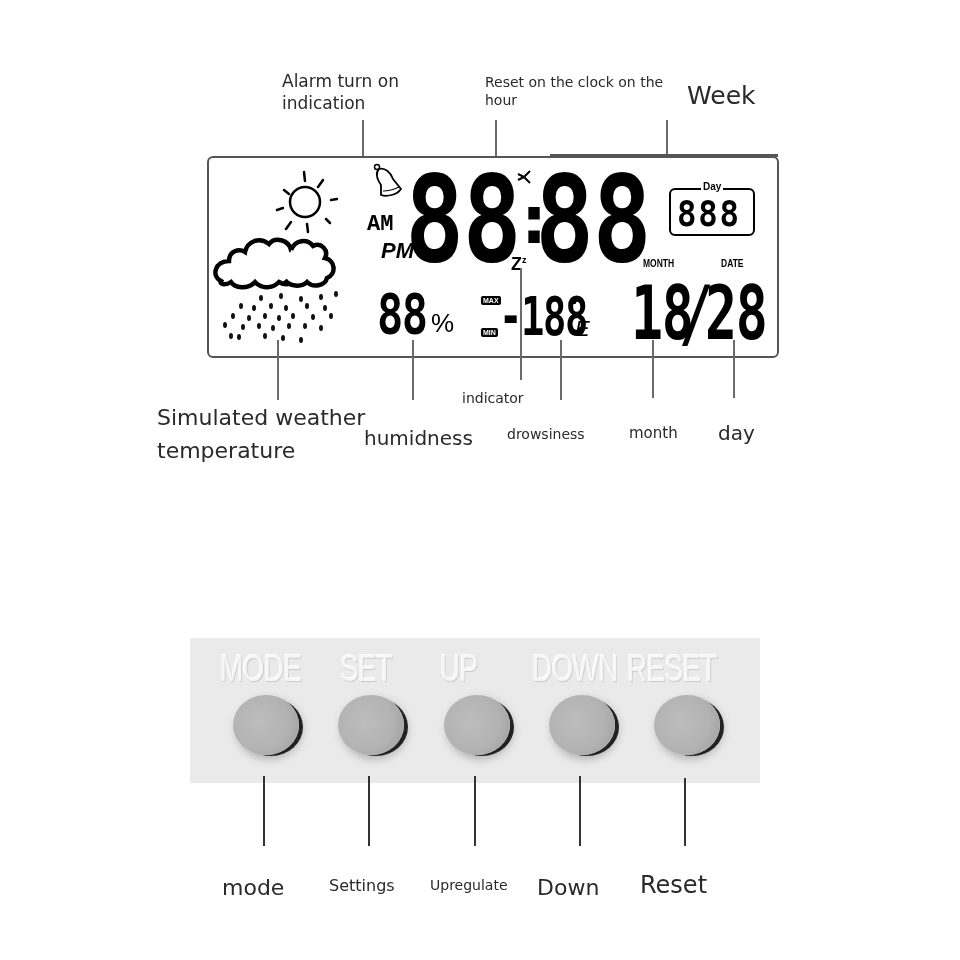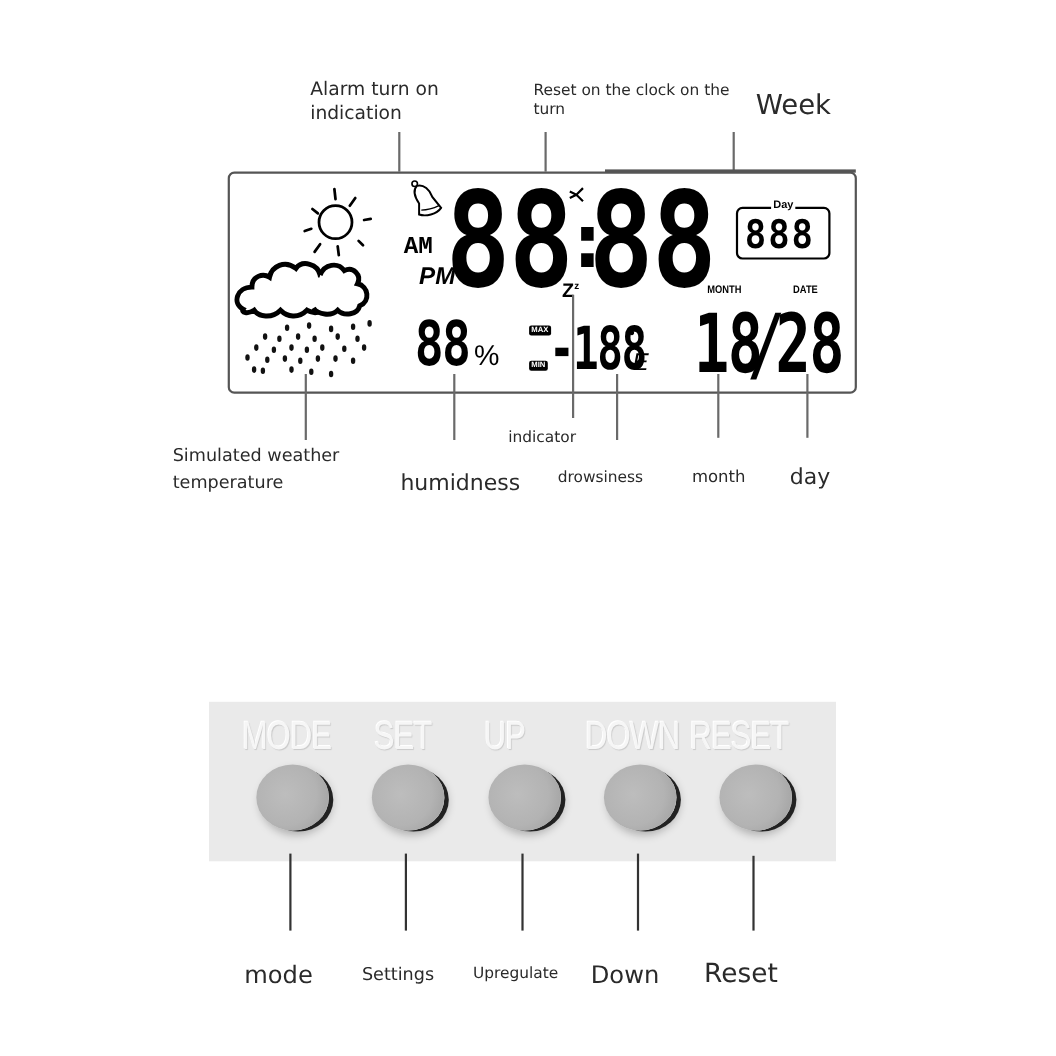--- a/index.html
+++ b/index.html
@@ -21,21 +21,21 @@
 </style>
 </head>
 <body>
 
 <div class="label" style="left:282px; top:70px; font-size:17px;">
   <div>Alarm turn on</div>
   <div>indication</div>
 </div>
 <div class="label" style="left:485px; top:73px; font-size:14px;">
   <div>Reset on the clock on the</div>
-  <div>turn</div>
+  <div>hour</div>
 </div>
 <div class="label" style="left:687px; top:80px; font-size:25px;">Week</div>
 
 <div class="vline" style="left:362px; top:120px; height:36px;"></div>
 <div class="vline" style="left:495px; top:120px; height:36px;"></div>
 <div class="vline" style="left:666px; top:120px; height:36px;"></div>
 <div class="abs" style="left:550px; top:154px; width:228px; height:3px; background:#555;"></div>
 
 <div class="lcd">
 
@@ -132,21 +132,21 @@
   <div class="seg" style="left:496px; top:118px; font-size:74px; transform:scaleX(0.72);">28</div>
 </div>
 
 <div class="vline" style="left:277px; top:340px; height:60px;"></div>
 <div class="vline" style="left:412px; top:340px; height:60px;"></div>
 <div class="vline" style="left:520px; top:268px; height:112px;"></div>
 <div class="vline" style="left:560px; top:340px; height:60px;"></div>
 <div class="vline" style="left:652px; top:340px; height:58px;"></div>
 <div class="vline" style="left:733px; top:340px; height:58px;"></div>
 
-<div class="label" style="left:157px; top:404px; font-size:16px;">
+<div class="label" style="left:157px; top:404px; font-size:22px;">
   <div>Simulated weather</div>
   <div style="margin-top:4px;">temperature</div>
 </div>
 <div class="label" style="left:364px; top:425px; font-size:20px;">humidness</div>
 <div class="label" style="left:462px; top:389px; font-size:14px;">indicator</div>
 <div class="label" style="left:507px; top:425px; font-size:14px;">drowsiness</div>
 <div class="label" style="left:629px; top:424px; font-size:15px;">month</div>
 <div class="label" style="left:718px; top:420px; font-size:20px;">day</div>
 
 <div class="panel">

